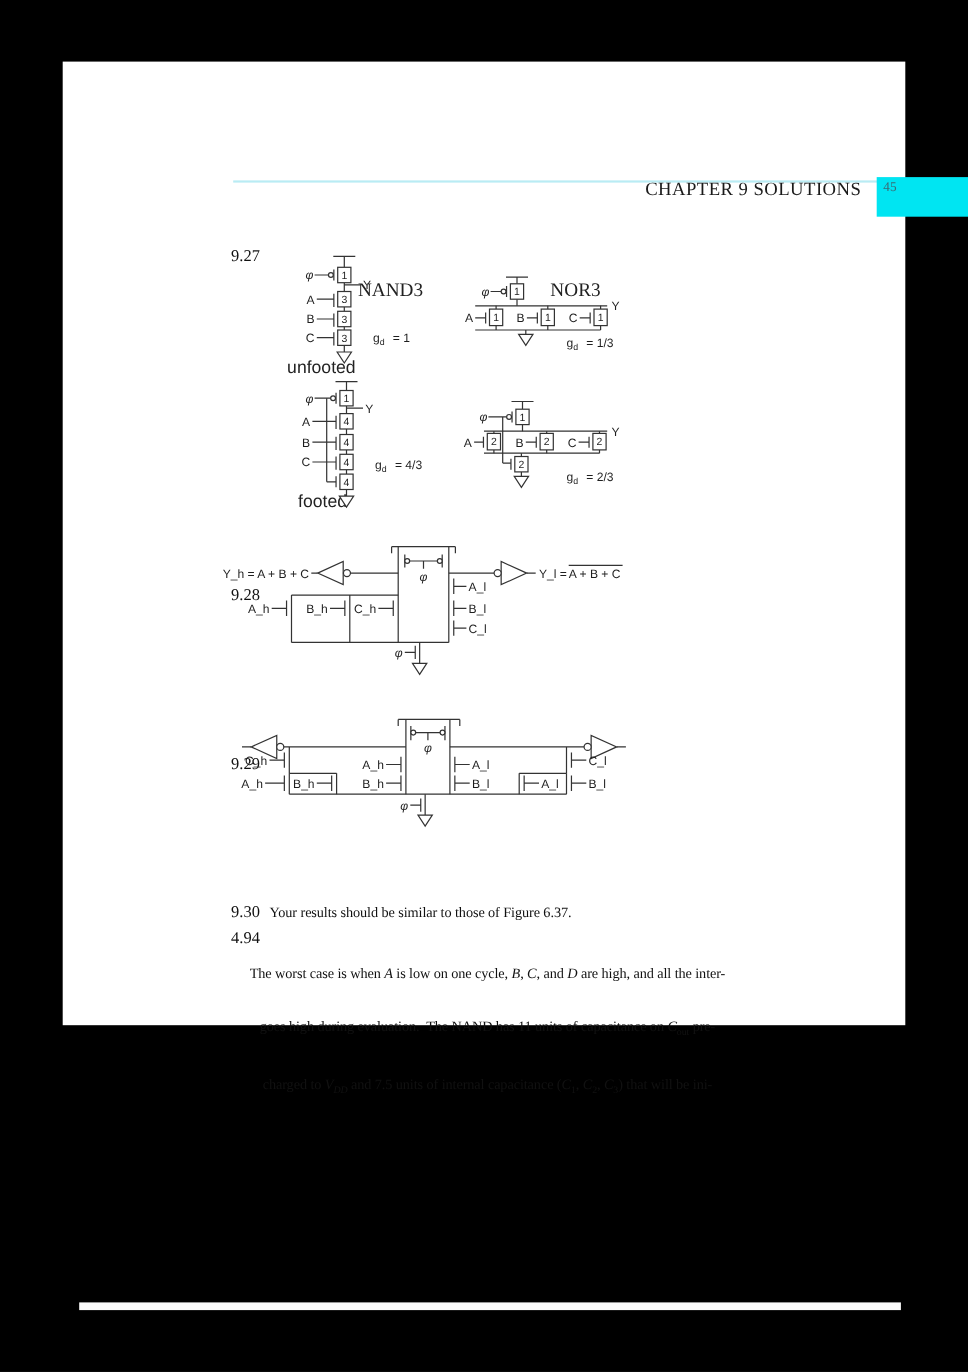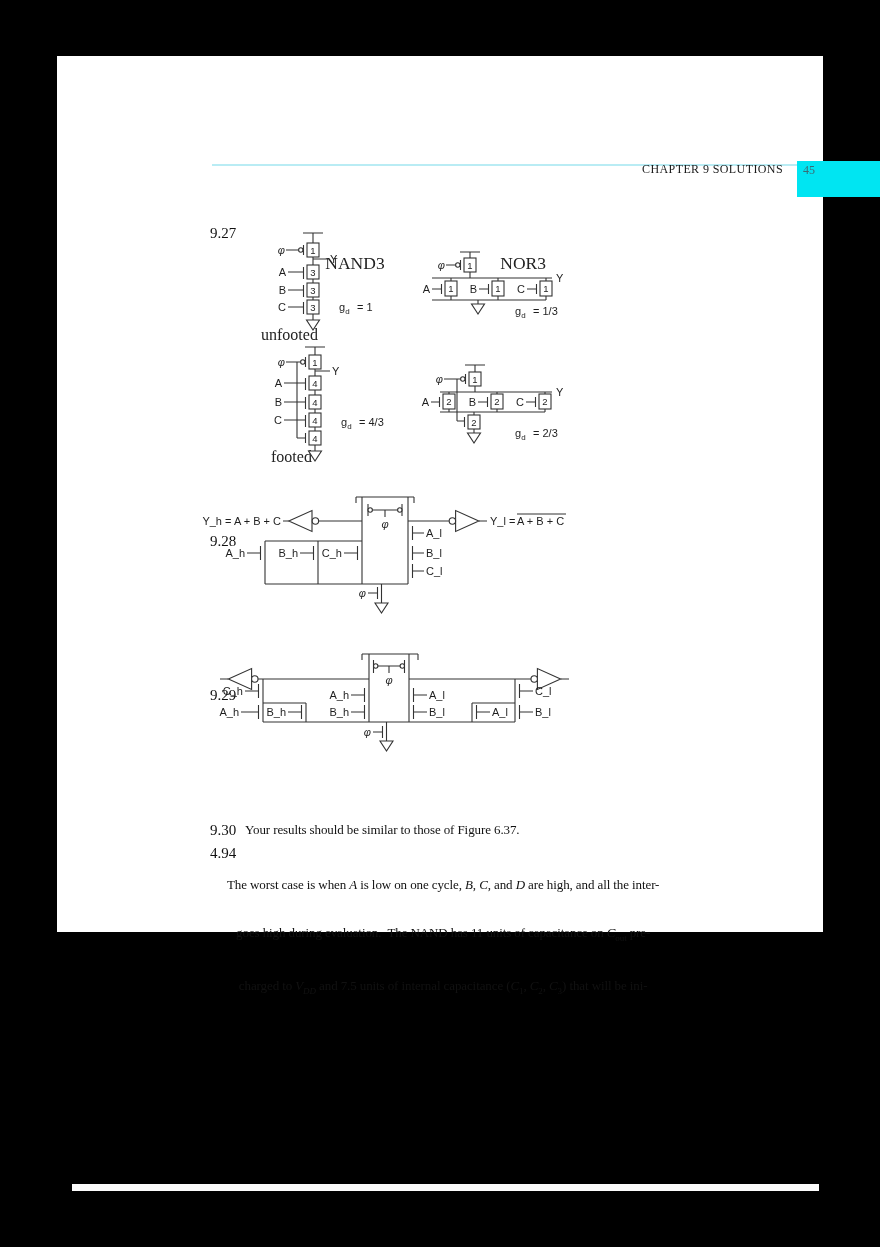--- a/index.html
+++ b/index.html
@@ -3,31 +3,31 @@
 <meta charset="utf-8">
 <style>
   html,body{margin:0;padding:0;background:#000;}
   #canvas{position:relative;width:880px;height:1247px;background:#000;overflow:hidden;
           font-family:"Liberation Serif",serif;}
   #page{position:absolute;left:57px;top:56px;width:766px;height:876px;background:#fff;}
   .abs{position:absolute;white-space:pre;}
   
   #hdr-rule{position:absolute;left:155px;top:108px;width:668px;height:2px;background:#b9ecf4;}
   #hdr-title{position:absolute;left:400px;top:106px;width:326px;text-align:right;
-             font-size:12px;letter-spacing:.4px;color:#1a1a1a;}
+             font-size:17px;letter-spacing:.4px;color:#1a1a1a;}
   #hdr-pagebox{position:absolute;left:740px;top:105px;width:83px;height:36px;background:#00e5f2;}
   #hdr-pagenum{position:absolute;left:6px;top:2px;font-size:12px;color:#3b6b74;}
   
   .secnum{font-size:15px;color:#111;}
   .bodytext{font-size:13px;letter-spacing:-.1px;color:#111;}
   .line931{line-height:16.2px;}
   sub{font-size:9px;}
   
   .figtitle{font-family:Liberation Serif, serif;font-size:17.5px;color:#222;width:110px;text-align:center;}
-  .rowlab{font-family:Liberation Serif, serif;font-size:16px;color:#222;}
+  .rowlab{font-family:Liberation Sans, sans-serif;font-size:16px;color:#222;}
   
   svg .w{stroke:#333;stroke-width:1.1;fill:none;}
   svg .fw{stroke:#333;stroke-width:1.1;fill:#fff;}
   svg text{font-family:"Liberation Sans",sans-serif;fill:#1e1e1e;}
   .t11{font-size:11px;}
   .t9{font-size:9.5px;text-anchor:middle;}
   .te{text-anchor:end;}
   .tm{text-anchor:middle;}
   .phi{font-style:italic;}
   .sub8{font-size:8px;}

